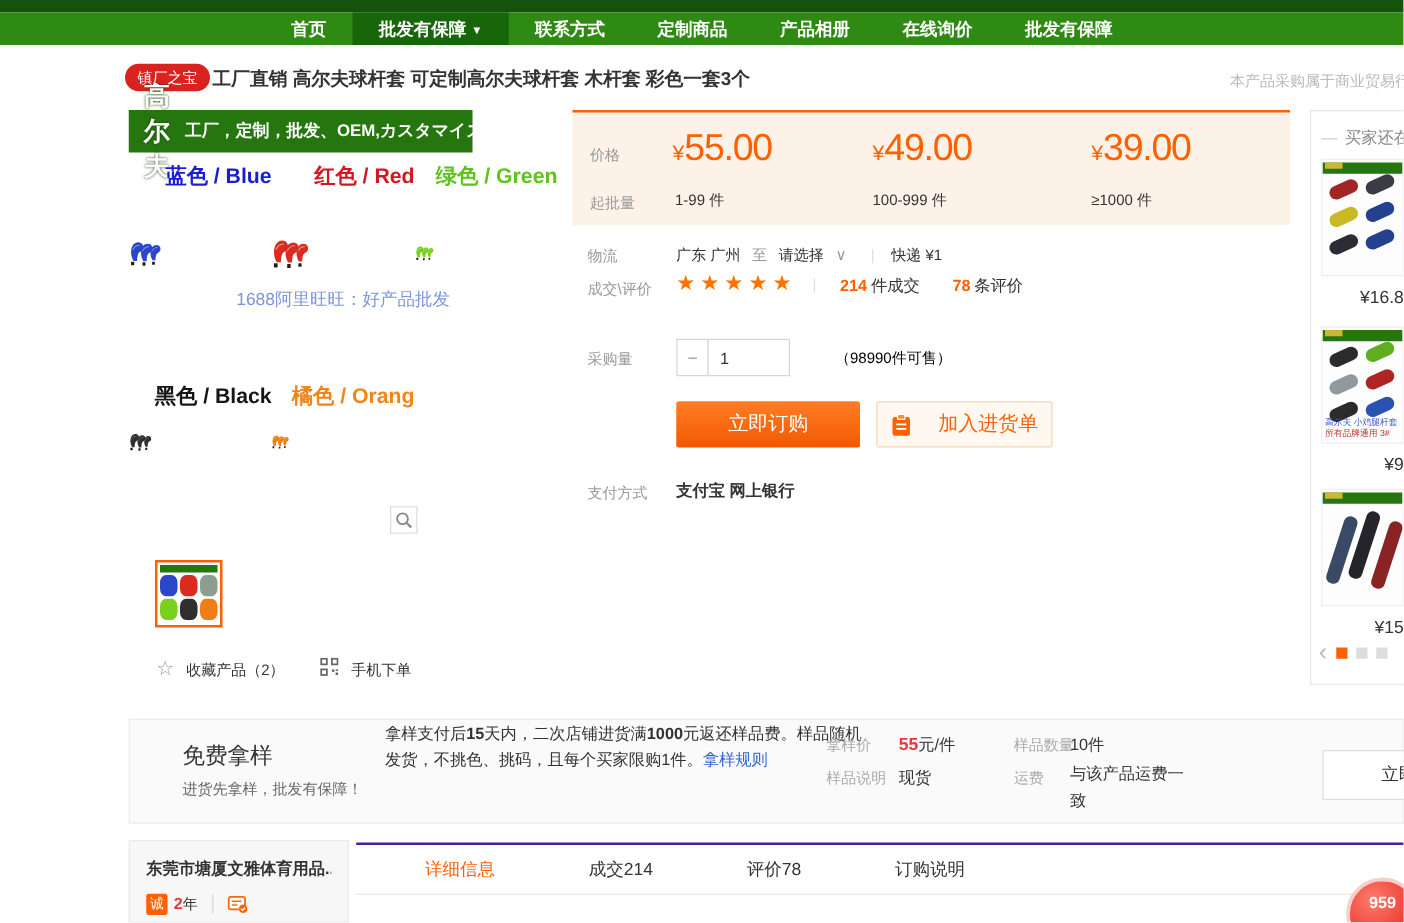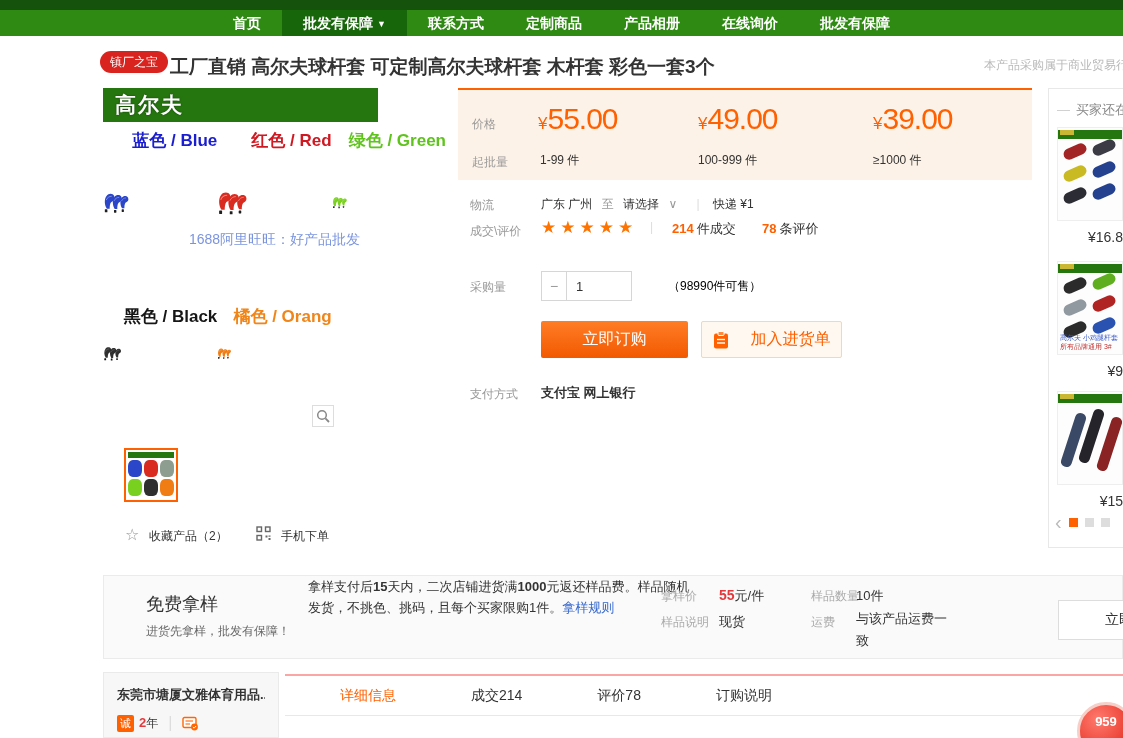--- a/index.html
+++ b/index.html
@@ -11,21 +11,21 @@
   .navbar { position:absolute; left:0; top:10px; width:100%; height:26px; background:#2e8a12;
             display:flex; justify-content:center; }
   .nav-item { color:#fff; font-size:14px; font-weight:bold; line-height:26px; padding:0 21px;
               white-space:nowrap; cursor:pointer; }
   .nav-item.active { background:#17660a; }
   .nav-item .arrow { font-size:9px; vertical-align:1px; margin-left:4px; }
 
   
   .badge-pill { position:absolute; left:100px; top:51px; background:#d9231e; color:#fff;
                 font-size:12px; line-height:12px; padding:5px 10px; border-radius:12px; }
-  .page-title { position:absolute; left:170px; top:54px; font-size:19px; font-weight:bold; color:#333; white-space:nowrap; }
+  .page-title { position:absolute; left:170px; top:54px; font-size:15px; font-weight:bold; color:#333; white-space:nowrap; }
   .header-note { position:absolute; left:984px; top:57px; font-size:12px; color:#b9b9b9; white-space:nowrap; }
 
   
   .banner { position:absolute; left:103px; top:88px; width:275px; height:34px; background:#26760f;
             display:flex; align-items:center; padding-left:12px; }
   .banner-brand { color:#fff; font-size:21px; font-weight:900; letter-spacing:2px;
                   text-shadow:0 0 2px #0c3a05; }
   .banner-text { color:#fff; font-size:13.5px; font-weight:bold; margin-left:10px; white-space:nowrap; }
 
   .variant-grid { position:absolute; left:103px; top:128px; width:343px;
@@ -127,21 +127,21 @@
                 background:#f7f7f7; border:1px solid #eaeaea; padding:13px 13px 0; }
   .seller-name { font-size:13px; font-weight:bold; color:#333; white-space:nowrap; overflow:hidden; cursor:pointer; }
   .seller-row { margin-top:10px; display:flex; align-items:center; }
   .cheng { width:17px; height:17px; background:#ff6000; color:#fff; font-size:11px; line-height:17px;
            text-align:center; border-radius:2px; }
   .years { margin-left:5px; font-size:12px; color:#333; }
   .years b { color:#e4393c; font-size:13px; }
   .seller-sep { color:#ddd; margin:0 10px; }
 
   .tabs { position:absolute; left:285px; top:674px; right:0; height:42px; background:#fff;
-          border-top:2px solid #fca5a5; border-bottom:1px solid #e8e8e8; display:flex; align-items:center; }
+          border-top:2px solid #4c1d95; border-bottom:1px solid #e8e8e8; display:flex; align-items:center; }
   .tab { font-size:14px; color:#333; margin-left:35px; padding:0 20px; cursor:pointer; white-space:nowrap; }
   .tab.active { color:#ff6000; }
 
   .chat-badge { position:absolute; right:-12px; bottom:-22px; width:58px; height:58px; border-radius:50%;
                 background:radial-gradient(circle at 35% 28%, #ff7a6e, #dd1b0c); border:3px solid #f6cfc9;
                 color:#fff; font-size:13px; font-weight:bold; display:flex; justify-content:center;
                 padding-top:9px; cursor:pointer; }
   svg { display:block; }
 </style>
 </head>
@@ -166,20 +166,21 @@
     <div class="nav-item">在线询价</div>
     <div class="nav-item">批发有保障</div>
   </div>
 
   <span class="badge-pill">镇厂之宝</span>
   <h1 class="page-title">工厂直销 高尔夫球杆套 可定制高尔夫球杆套 木杆套 彩色一套3个</h1>
   <span class="header-note">本产品采购属于商业贸易行为</span>
 
   <div class="banner" style="background: rgb(38, 118, 15);">
     <span class="banner-brand">高尔夫</span>
+    <span class="banner-text">工厂，定制，批发、OEM,カスタマイズ</span>
   </div>
 
   <div class="variant-grid">
     <div class="variant-cell">
       <svg class="covers" viewBox="0 0 160 128">
         <g style="fill: rgb(43, 70, 200);">
           <use href="#covpath" transform="translate(4,6) scale(0.95)"></use>
           <use href="#covpath" transform="translate(48,14) scale(0.88)"></use>
           <use href="#covpath" transform="translate(90,20) scale(0.78)"></use>
         </g>

